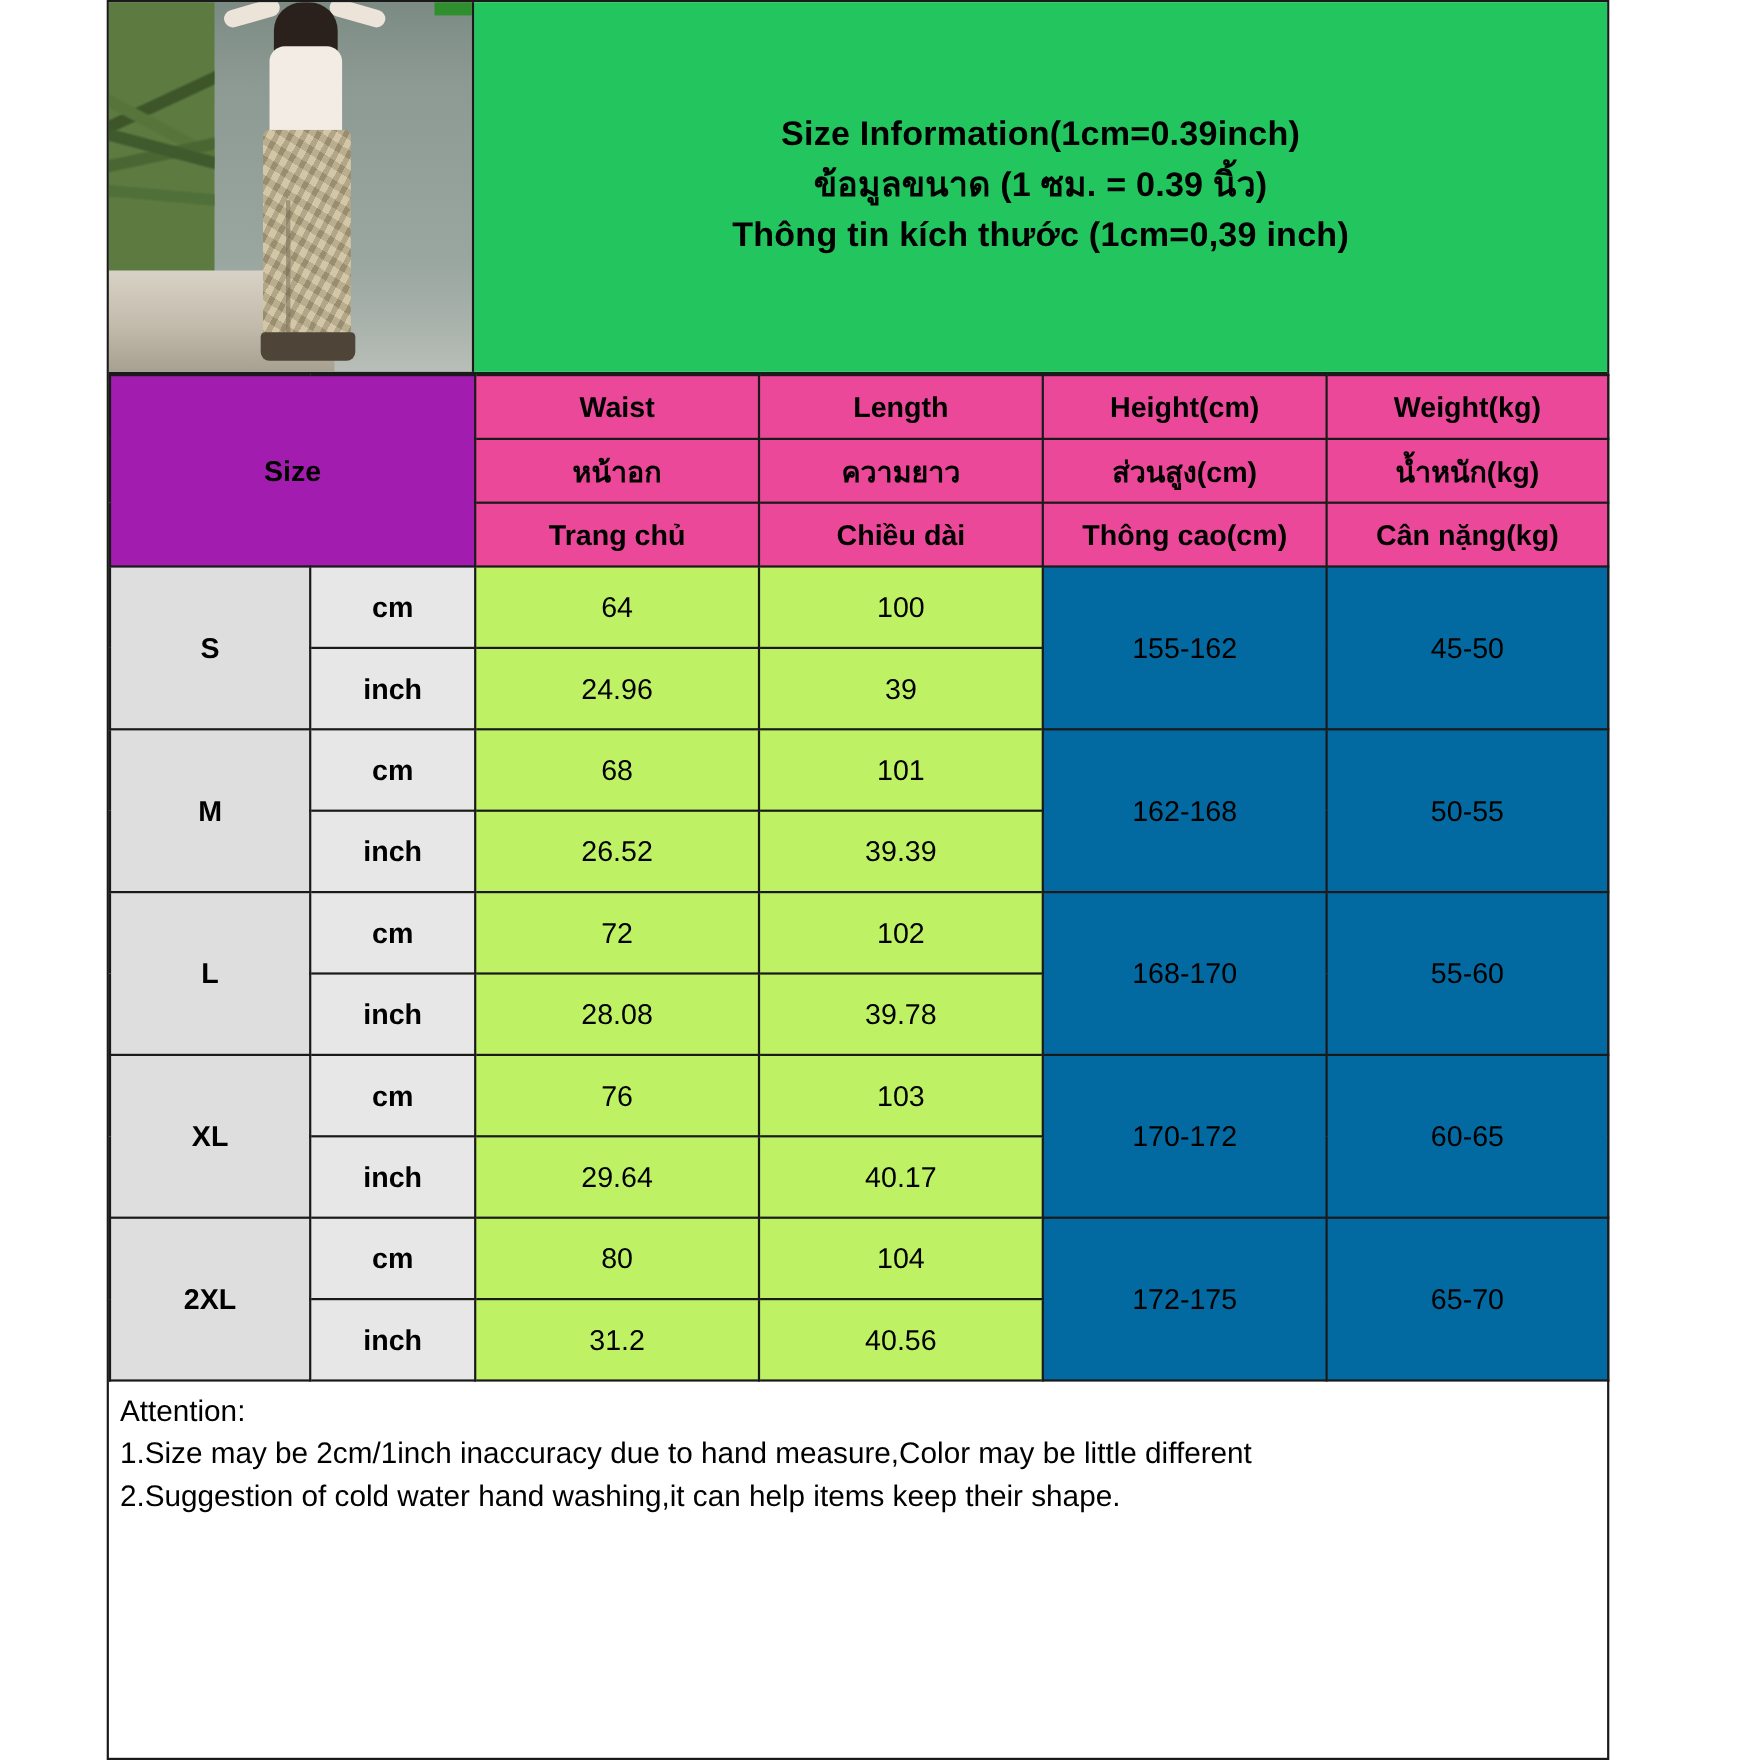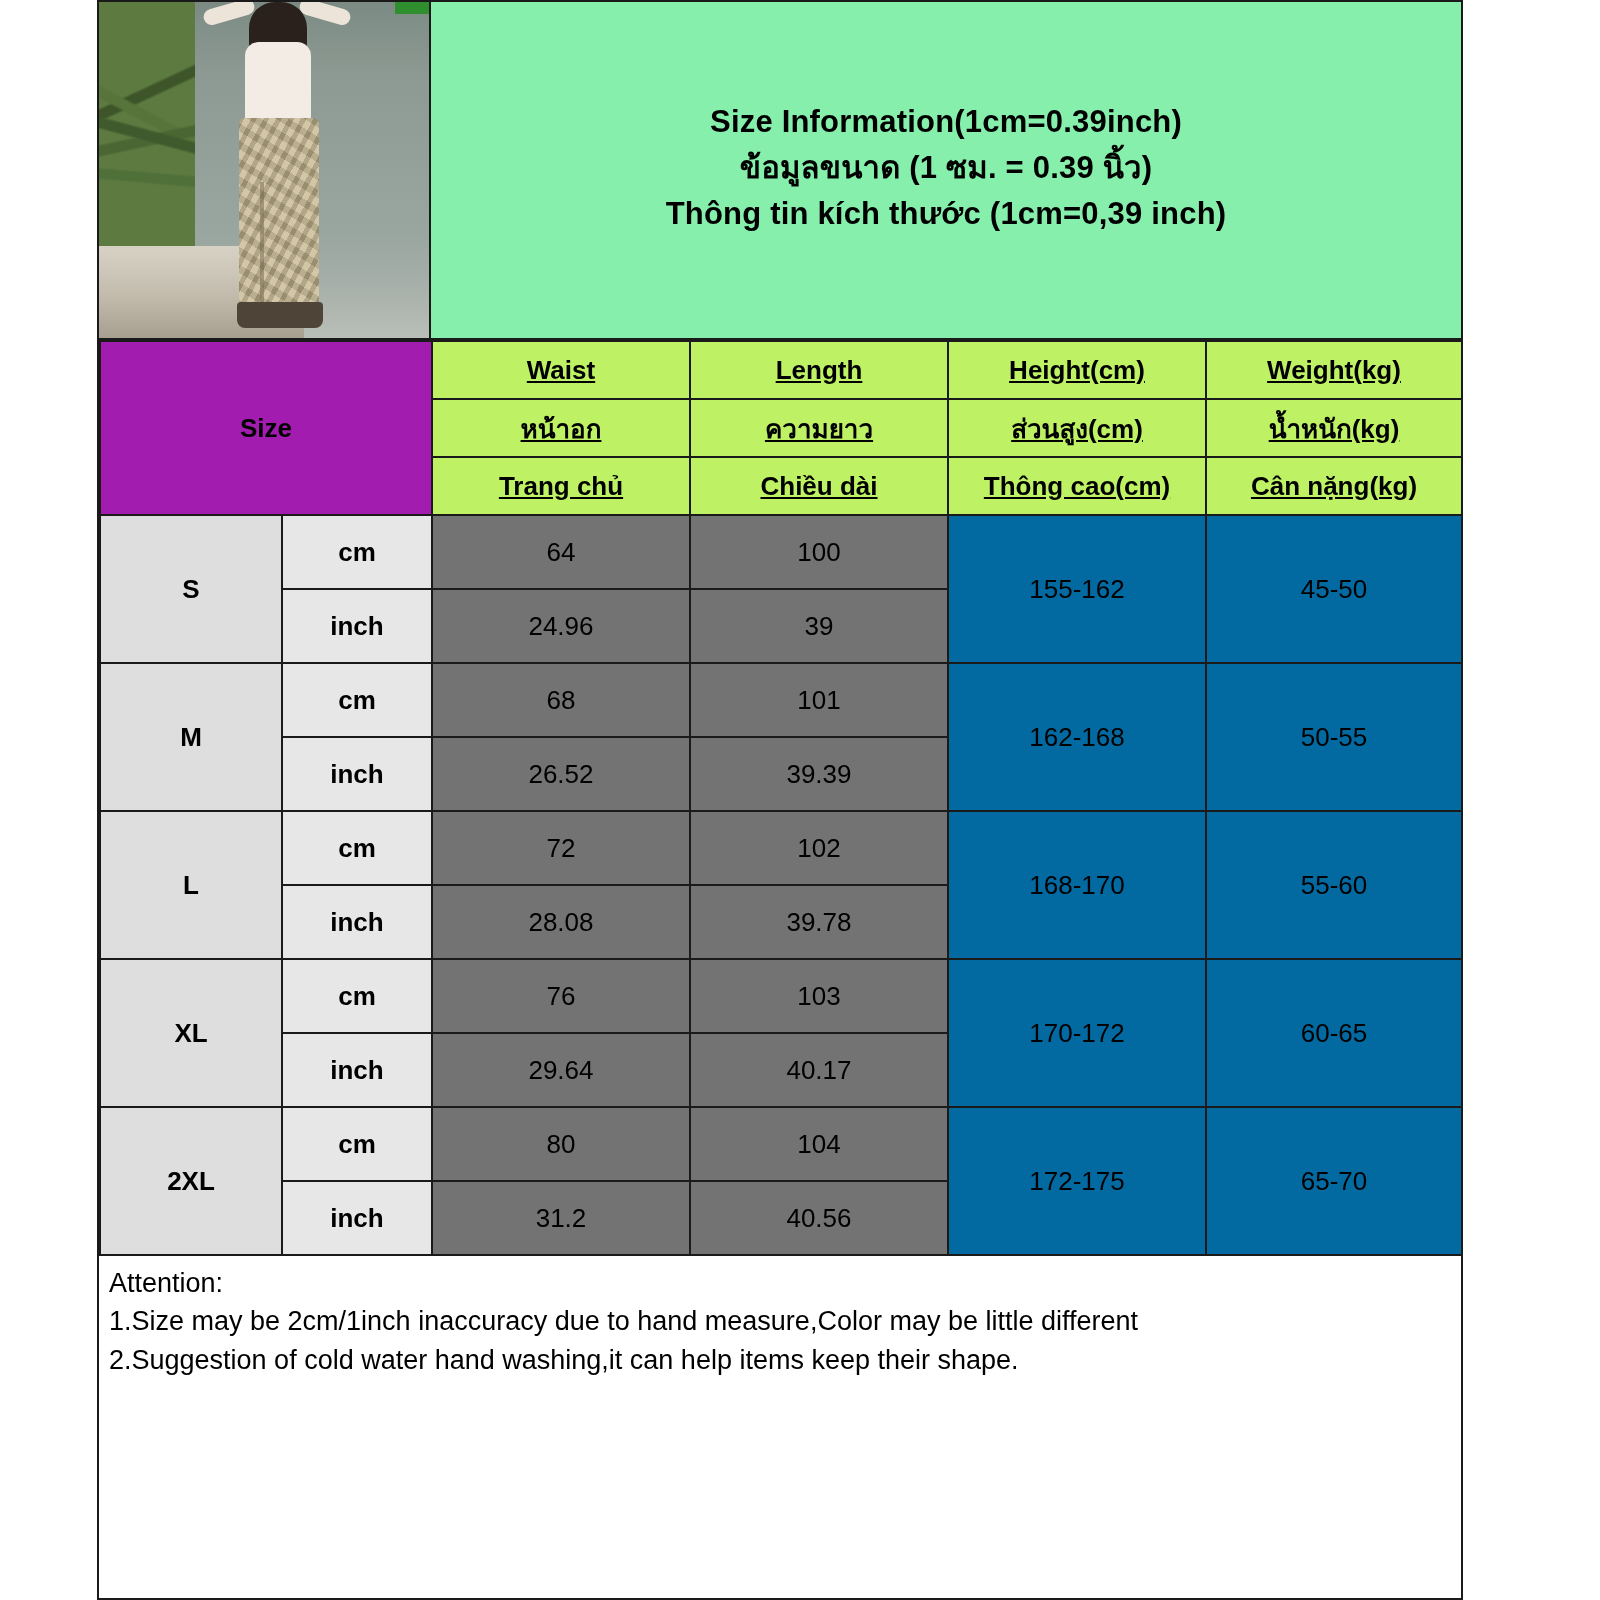--- a/index.html
+++ b/index.html
@@ -94,21 +94,21 @@
   .ph-legsplit {
     position: absolute; left: 39px; top: 180px; width: 4px; height: 126px;
     background: rgba(120,110,85,.55);
   }
   .ph-shoes {
     position: absolute; left: 16px; top: 300px; width: 86px; height: 26px;
     background: #4e4438; border-radius: 4px 4px 8px 8px;
   }
   .title-cell {
     flex: 1 1 auto;
-    background: #86efac;
+    background: #22c55e;
     display: flex;
     flex-direction: column;
     align-items: center;
     justify-content: center;
     text-align: center;
     padding: 6px 10px 10px 10px;
     box-sizing: border-box;
   }
   .title-cell .t-line {
     font-weight: bold;
@@ -131,45 +131,44 @@
     box-sizing: border-box;
   }
   .c-size    { width: 182px; }
   .c-unit    { width: 150px; }
   .c-waist   { width: 258px; }
   .c-length  { width: 258px; }
   .c-height  { width: 258px; }
   .c-weight  { width: 256px; }
 
   td.hdr {
-    background: #bef264;
+    background: #ec4899;
     font-weight: bold;
     height: 58px;
     font-size: 27px;
     white-space: nowrap;
-    text-decoration: underline;
   }
   td.size-word {
     background: #a21caf;
     font-weight: bold;
     font-size: 46px;
   }
   td.size-label {
     background: #dedede;
     font-weight: bold;
     font-size: 28px;
   }
   td.unit {
     background: #e7e7e7;
     font-weight: bold;
     font-size: 26px;
     height: 74px;
   }
   td.val {
-    background: #737373;
+    background: #bef264;
     font-size: 28px;
   }
   td.span-val {
     background: #0369a1;
     font-size: 28px;
   }
   
   .attention {
     padding: 8px 12px 0 10px;
     font-size: 27px;

